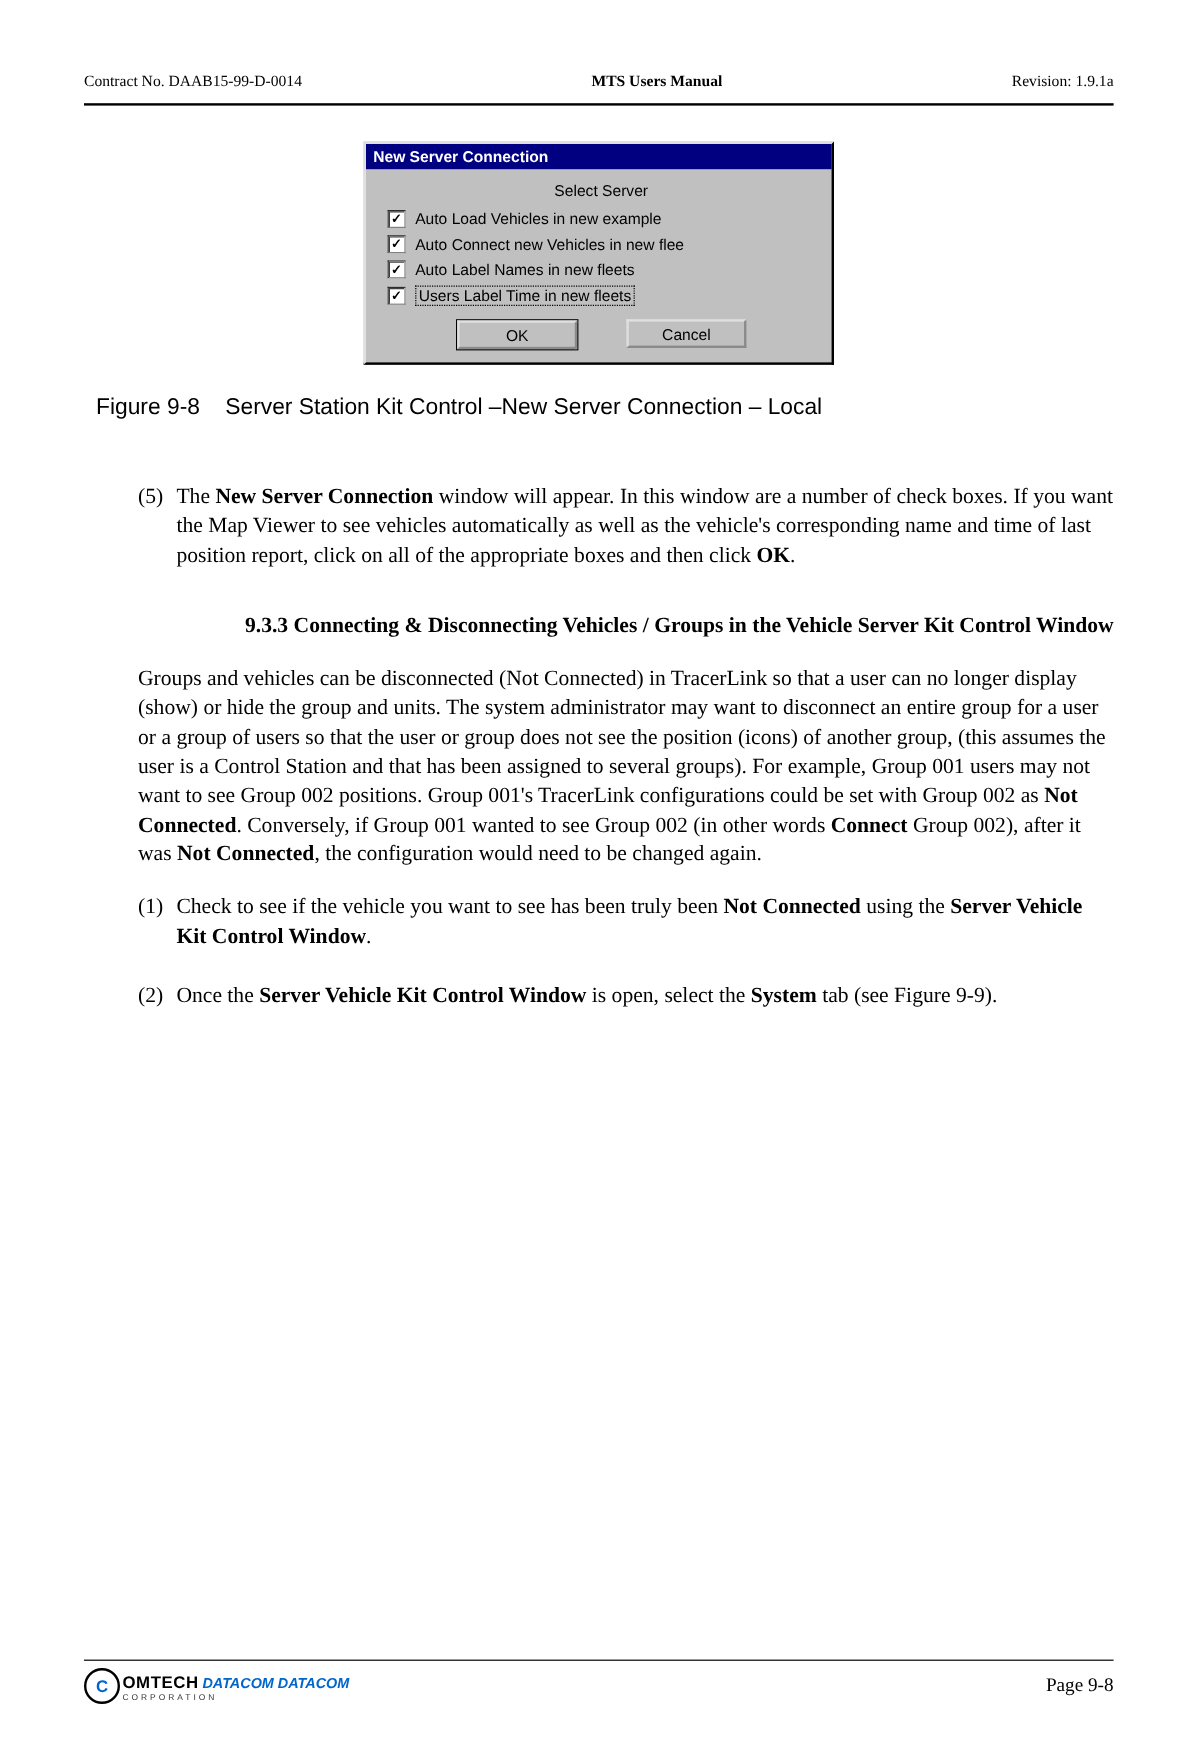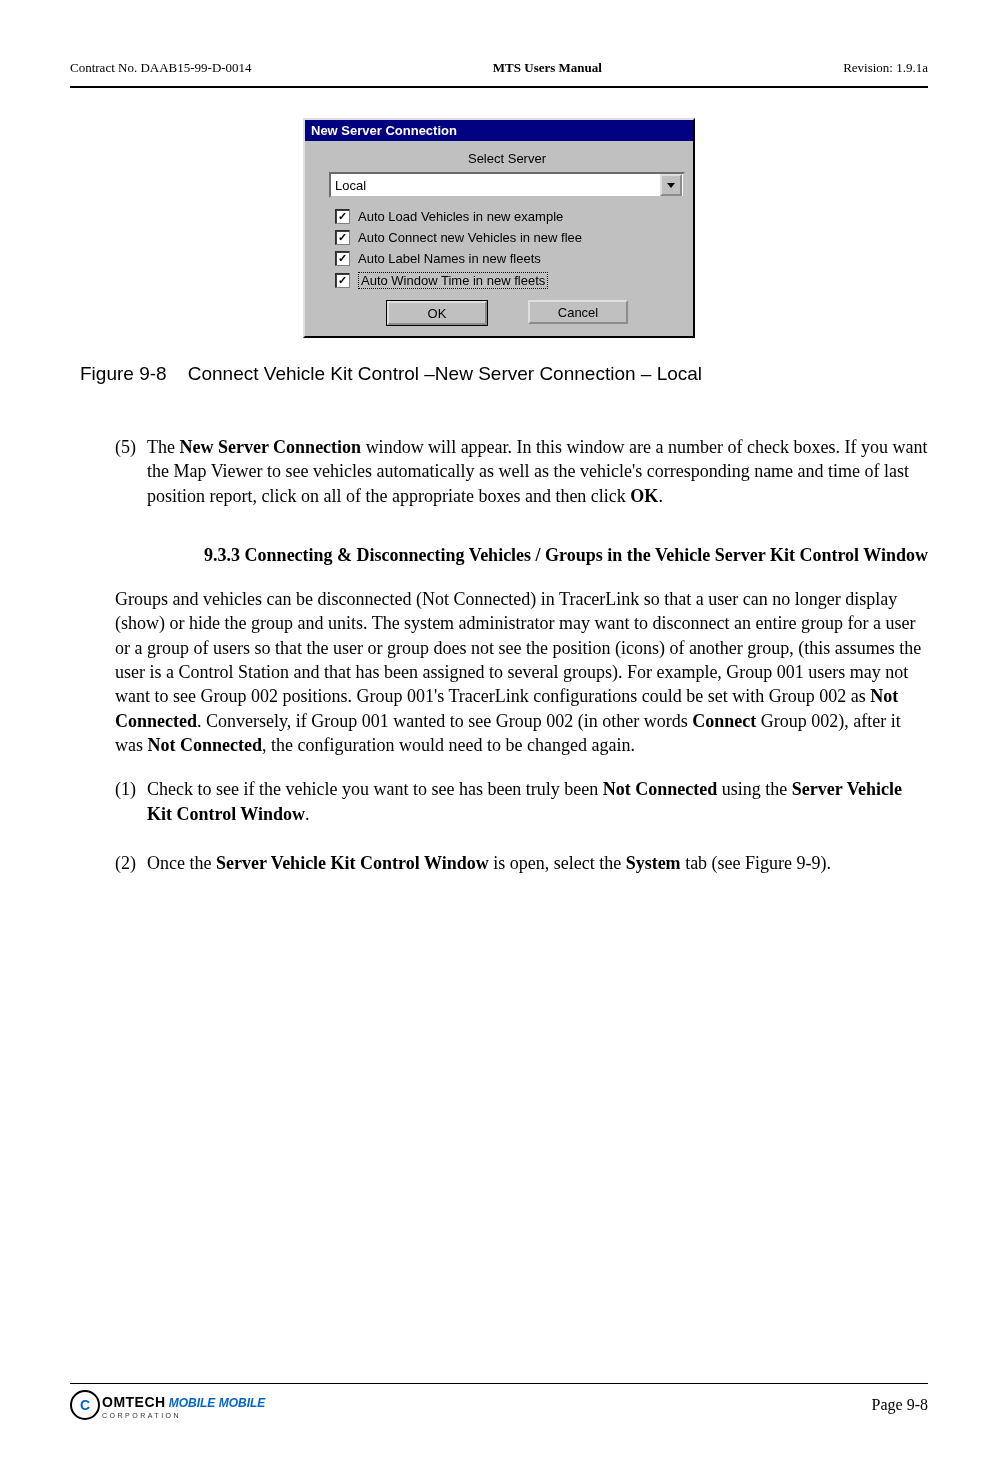--- a/index.html
+++ b/index.html
@@ -30,21 +30,21 @@
       font-family: "MS Sans Serif", Arial, sans-serif;
       font-size: 13px;
     }
     .titlebar {
       background: #000080;
       color: white;
       padding: 3px 6px;
       font-weight: bold;
       font-size: 13px;
     }
-    .dialog-body { padding: 6px 8px 10px 24px; }
+    .dialog-body { padding: 6px 8px 10px 12px; }
     .select-label { text-align: center; padding: 4px 0 6px 0; }
     .dropdown {
       display: flex;
       background: white;
       border: 2px inset #c0c0c0;
       height: 22px;
       align-items: center;
       margin-bottom: 8px;
     }
     .dropdown-text { flex: 1; padding: 0 4px; }
@@ -166,51 +166,47 @@
   <span>Contract No. DAAB15-99-D-0014</span>
   <span class="header-center">MTS Users Manual</span>
   <span>Revision:  1.9.1a</span>
 </div>
 <div class="header-divider"></div>
 
 <div class="dialog">
   <div class="titlebar">New Server Connection</div>
   <div class="dialog-body">
     <div class="select-label">Select Server</div>
-    <div class="dropdown">
-      <span class="dropdown-text">Local</span>
-      <span class="dropdown-btn"></span>
-    </div>
     <div class="check-row">
       <span class="checkbox">✓</span>
       <span>Auto Load Vehicles in new example</span>
     </div>
     <div class="check-row">
       <span class="checkbox">✓</span>
       <span>Auto Connect new Vehicles in new flee</span>
     </div>
     <div class="check-row">
       <span class="checkbox">✓</span>
       <span>Auto Label Names in new fleets</span>
     </div>
     <div class="check-row">
       <span class="checkbox">✓</span>
-      <span class="focus-rect">Auto Window Time in new fleets</span>
+      <span class="focus-rect">Users Label Time in new fleets</span>
     </div>
     <div class="btn-row">
       <div class="btn default">
           <div class="inner">OK</div>
         </div>
       <button class="btn">Cancel</button>
     </div>
   </div>
 </div>
 
 <div class="figure-caption">
-  <span>Figure 9-8</span>&nbsp;&nbsp;&nbsp;&nbsp;<span>Connect Vehicle Kit Control –New Server Connection – Local</span>
+  <span>Figure 9-8</span>&nbsp;&nbsp;&nbsp;&nbsp;<span>Server Station Kit Control –New Server Connection – Local</span>
 </div>
 
 <div class="body-text">
   <div class="list-item">
     <span class="list-num">(5)</span>
     <span class="list-content"><span>The </span><b>New Server Connection</b><span> window will appear.  In this window are a number of check boxes.  If you want the Map Viewer to see vehicles automatically as well as the vehicle's corresponding name and time of last position report, click on all of the appropriate boxes and then click </span><b>OK</b><span>.</span></span>
   </div>
 </div>
 
 <div class="section-heading">9.3.3  Connecting &amp; Disconnecting Vehicles / Groups in the Vehicle Server Kit Control Window</div>
@@ -229,19 +225,19 @@
     <span class="list-content"><span>Once the </span><b>Server Vehicle Kit Control Window</b><span> is open, select the </span><b>System</b><span> tab (see Figure 9-9).</span></span>
   </div>
 </div>
 
 <div class="footer">
   <div class="footer-divider"></div>
   <div class="footer-row">
     <div class="logo">
       <span class="logo-circle">C</span>
       <span>
-        <span class="logo-main">OMTECH</span><span class="logo-mdc">MOBILE MOBILE</span>
+        <span class="logo-main">OMTECH</span><span class="logo-mdc">DATACOM DATACOM</span>
         <div class="logo-sub">CORPORATION</div>
       </span>
     </div>
     <span class="page-num">Page 9-8</span>
   </div>
 </div>
 
 </body></html>

